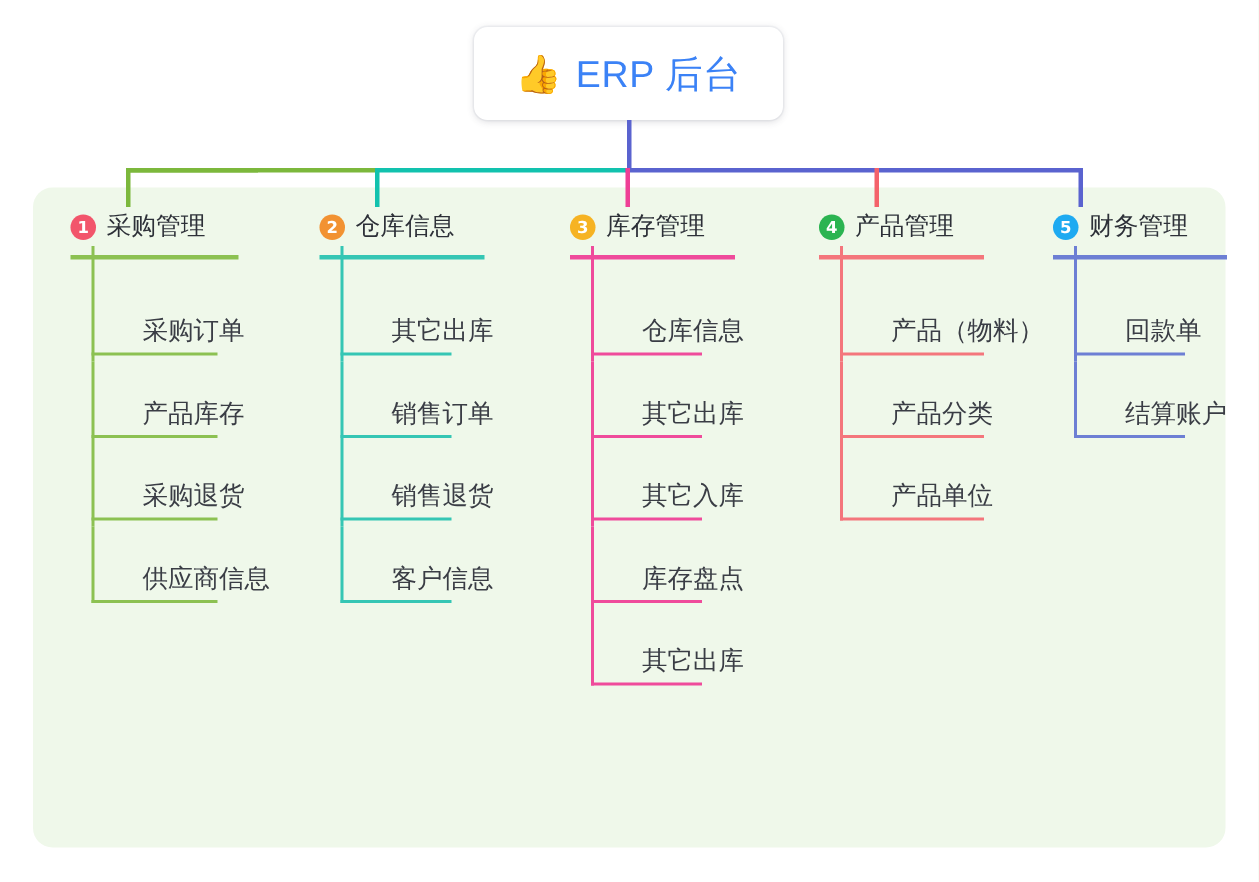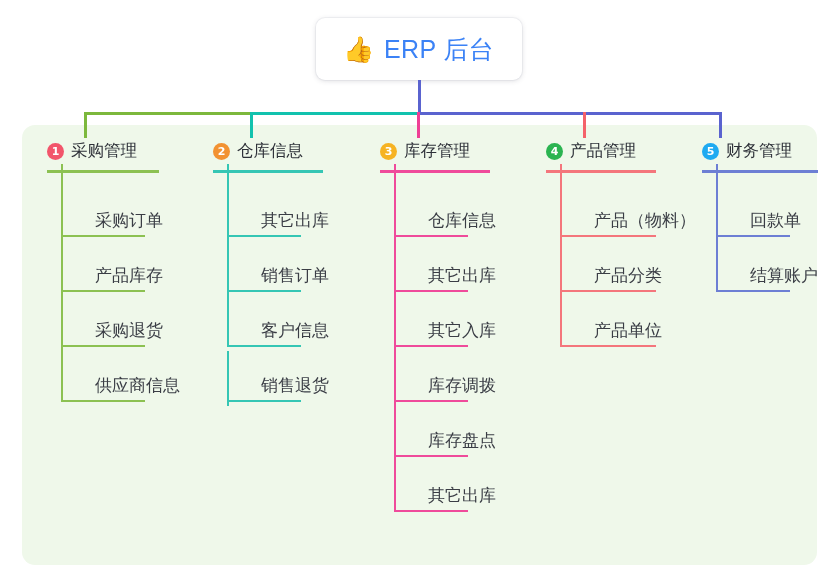--- a/index.html
+++ b/index.html
@@ -150,27 +150,27 @@
             <div class="leaf-spine" style="background: rgb(53, 198, 180);"></div>
             <div class="leaf-label">其它出库</div>
             <div class="leaf-rule" style="width: 74px; background: rgb(53, 198, 180);"></div>
           </div>
           <div class="leaf">
             <div class="leaf-spine" style="background: rgb(53, 198, 180);"></div>
             <div class="leaf-label">销售订单</div>
             <div class="leaf-rule" style="width: 74px; background: rgb(53, 198, 180);"></div>
           </div>
           <div class="leaf">
+            <div class="leaf-spine" style="background: rgb(53, 198, 180);"></div>
+            <div class="leaf-label">销售退货</div>
+            <div class="leaf-rule" style="width: 74px; background: rgb(53, 198, 180);"></div>
+          </div>
+          <div class="leaf">
             <div class="leaf-spine" style="background: rgb(53, 198, 180); height: calc(100% - 4px);"></div>
             <div class="leaf-label">客户信息</div>
-            <div class="leaf-rule" style="width: 74px; background: rgb(53, 198, 180);"></div>
-          </div>
-          <div class="leaf">
-            <div class="leaf-spine" style="background: rgb(53, 198, 180);"></div>
-            <div class="leaf-label">销售退货</div>
             <div class="leaf-rule" style="width: 74px; background: rgb(53, 198, 180);"></div>
           </div>
         </div>
       </div>
       <div class="col" style="left: 366px;">
         <div class="col-head">
           <span class="badge" style="background: rgb(246, 179, 35);">3</span>
           <span class="col-title">库存管理</span>
           <div class="head-rule" style="width: 110px; background: rgb(239, 75, 155);"></div>
         </div>
@@ -185,25 +185,20 @@
             <div class="leaf-label">其它出库</div>
             <div class="leaf-rule" style="width: 74px; background: rgb(239, 75, 155);"></div>
           </div>
           <div class="leaf">
             <div class="leaf-spine" style="background: rgb(239, 75, 155);"></div>
             <div class="leaf-label">其它入库</div>
             <div class="leaf-rule" style="width: 74px; background: rgb(239, 75, 155);"></div>
           </div>
           <div class="leaf">
             <div class="leaf-spine" style="background: rgb(239, 75, 155);"></div>
-            <div class="leaf-label">库存调拨</div>
-            <div class="leaf-rule" style="width: 74px; background: rgb(239, 75, 155);"></div>
-          </div>
-          <div class="leaf">
-            <div class="leaf-spine" style="background: rgb(239, 75, 155);"></div>
             <div class="leaf-label">库存盘点</div>
             <div class="leaf-rule" style="width: 74px; background: rgb(239, 75, 155);"></div>
           </div>
           <div class="leaf">
             <div class="leaf-spine" style="background: rgb(239, 75, 155); height: calc(100% - 4px);"></div>
             <div class="leaf-label">其它出库</div>
             <div class="leaf-rule" style="width: 74px; background: rgb(239, 75, 155);"></div>
           </div>
         </div>
       </div>

